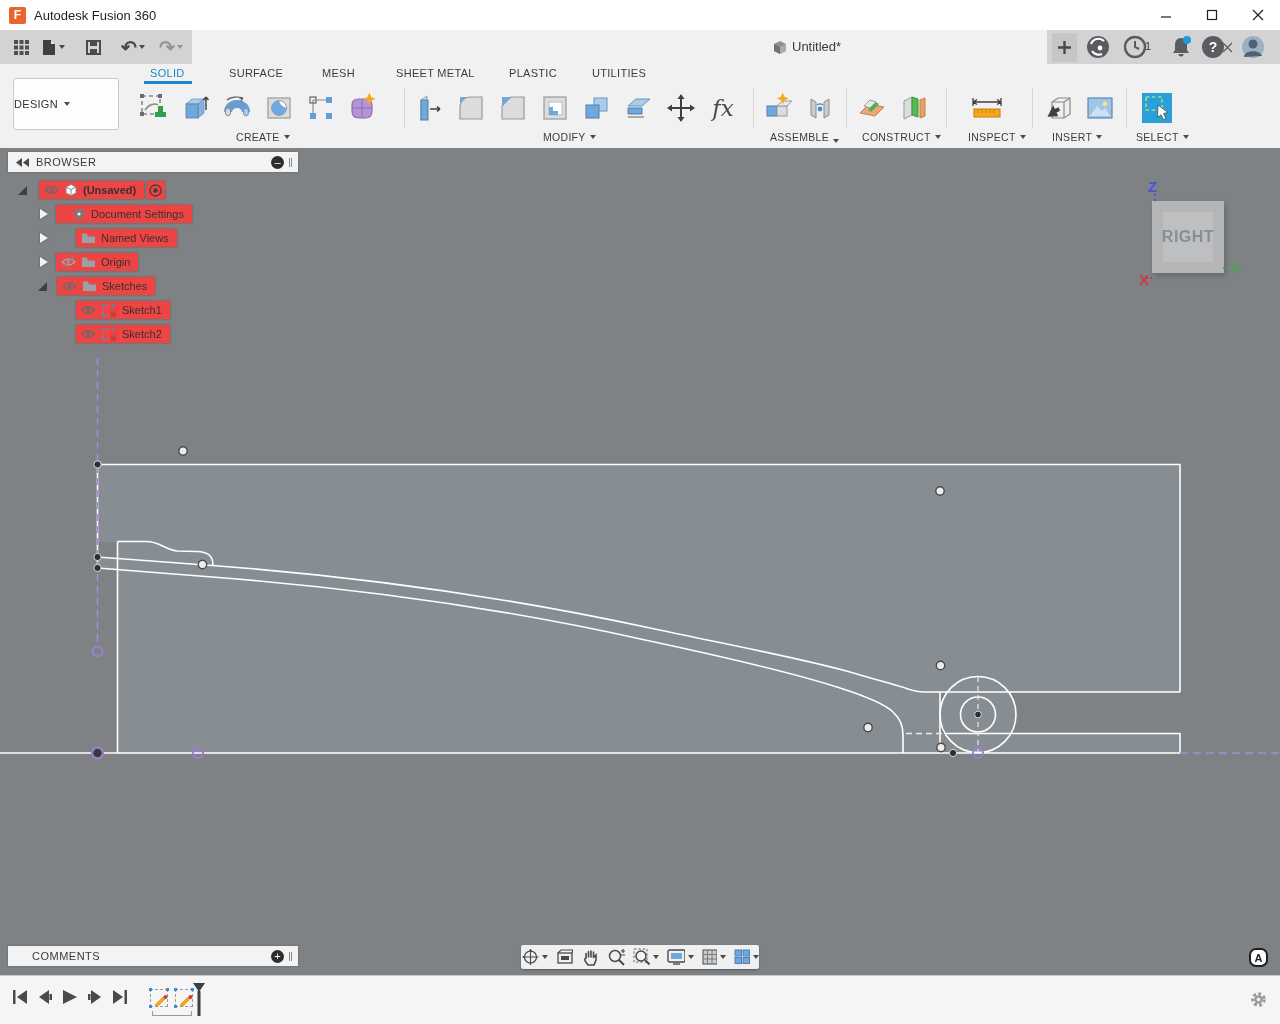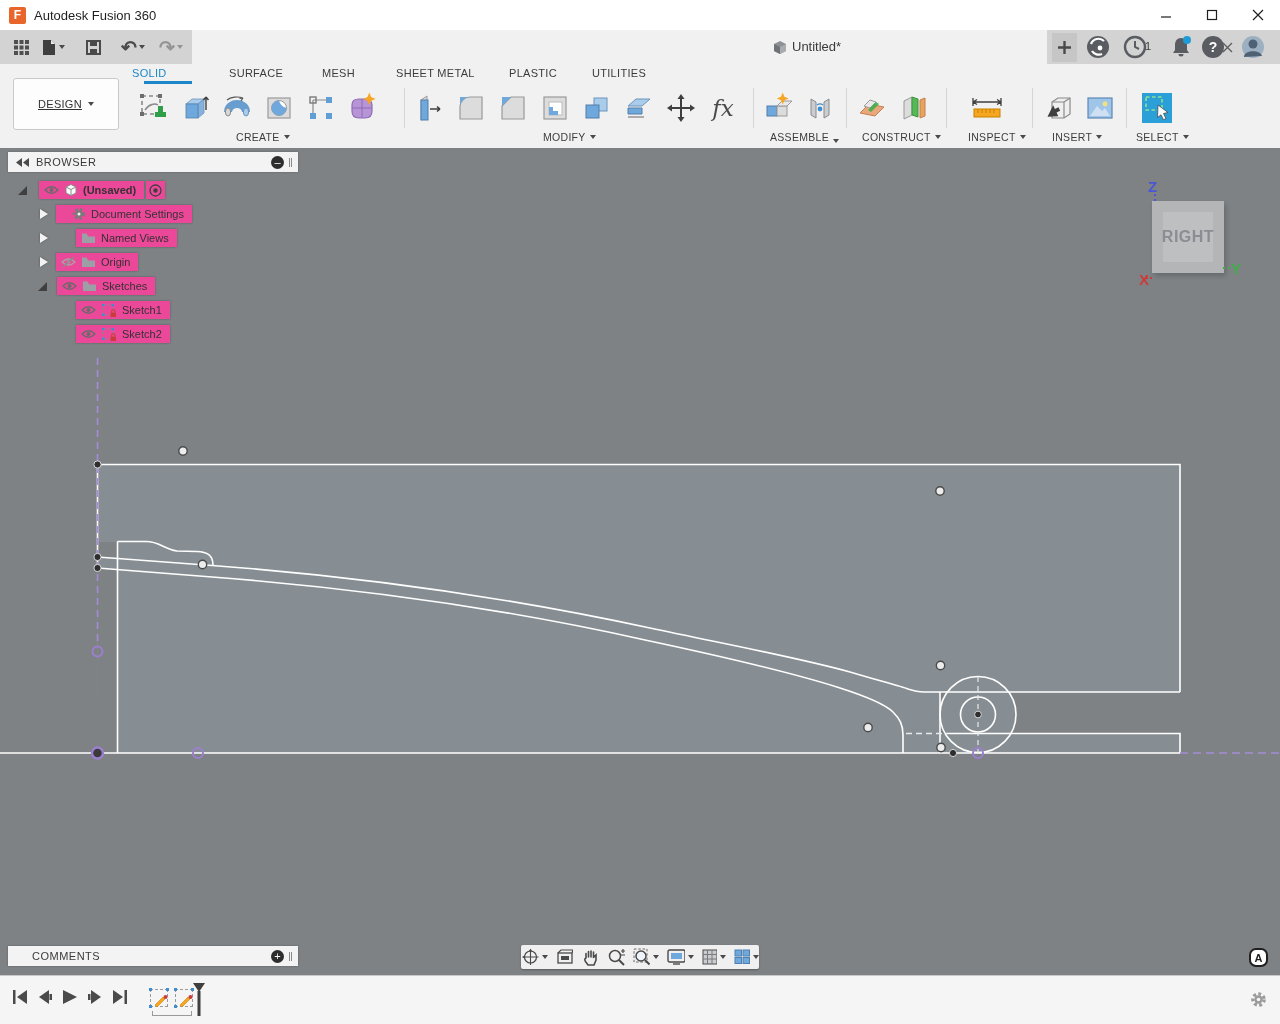--- a/index.html
+++ b/index.html
@@ -17,41 +17,41 @@
   .qat { position:absolute; top:0; height:34px; display:flex; align-items:center; color:#4a4a4a; }
   .caret { width:0; height:0; border-left:3.5px solid transparent; border-right:3.5px solid transparent; border-top:4px solid #4a4a4a; display:inline-block; }
   #doc-tab { position:absolute; left:192px; top:0; width:855px; height:34px; background:#f1f1f1; }
   #doc-tab-label { position:absolute; left:600px; top:9px; font-size:13px; color:#3a3a3a; }
   #plus-btn { position:absolute; left:1052px; top:3px; width:25px; height:29px; background:#c6c6c6; display:flex; align-items:center; justify-content:center; }
   .topicon { position:absolute; top:5px; width:24px; height:24px; }
   #notif-count { position:absolute; left:1145px; top:10px; font-size:11px; color:#3c3c3c; }
 
   
   #ribbon { position:absolute; top:64px; left:0; width:1280px; height:84px; background:#f1f1f1; z-index:10; }
-  #design-btn { position:absolute; left:13px; top:14px; width:106px; height:52px; background:#fdfdfd; border:1px solid #c9c9c9; border-radius:3px; display:flex; align-items:center; justify-content:center; gap:6px; font-size:11px; color:#333; letter-spacing:.3px;text-decoration:underline; }
+  #design-btn { position:absolute; left:13px; top:14px; width:106px; height:52px; background:#fdfdfd; border:1px solid #c9c9c9; border-radius:3px; display:flex; align-items:center; justify-content:flex-start; gap:6px; font-size:11px; color:#333; letter-spacing:.3px; }
   .rtab { position:absolute; top:3px; height:16px; font-size:11px; color:#3c3c3c; letter-spacing:.3px; }
   .rtab.active { color:#1b87c9; }
   #solid-underline { position:absolute; left:144px; top:17px; width:48px; height:3px; background:#1b87c9; }
   .icongroup { position:absolute; top:22px; height:44px; display:flex; align-items:center; }
   .ricon { width:42px; height:42px; display:flex; align-items:center; justify-content:center; }
   .grouplabel { position:absolute; top:67px; font-size:10.5px; color:#3c3c3c; letter-spacing:.3px; display:flex; align-items:center; gap:4px; }
   .gsep { position:absolute; top:24px; width:1px; height:40px; background:#d6d6d6; }
   #fx-glyph { font-family:"DejaVu Serif", serif; font-style:italic; font-size:23px; color:#4a4a4a; }
 
   
   #canvasbg { position:absolute; top:148px; left:0; width:1280px; height:827px; background:#7e8284; z-index:0; }
   #sketch-svg { position:absolute; top:0; left:0; z-index:1; }
 
   
   .panelhdr { position:absolute; left:8px; width:290px; height:20px; background:#f3f3f3; z-index:6; display:flex; align-items:center; box-shadow:0 0 2px rgba(0,0,0,.25); }
   .panelhdr .ttl { font-size:11px; color:#3a3a3a; letter-spacing:.5px; }
   .minus-circ { width:13px; height:13px; border-radius:50%; background:#2d2d2d; color:#fff; font-size:11px; line-height:12px; text-align:center; }
   .grip { width:3px; height:9px; border-left:1px solid #8a8a8a; border-right:1px solid #8a8a8a; margin-left:5px; }
   .brow { position:absolute; z-index:6; display:flex; align-items:center; }
-  .chip { height:18px; background:#ec4899; display:flex; align-items:center; gap:5px; padding:0 8px 0 5px; font-size:11px; color:#333; box-shadow:0 0 2px rgba(0,0,0,.3); }
+  .chip { height:18px; background:#ef4444; display:flex; align-items:center; gap:5px; padding:0 8px 0 5px; font-size:11px; color:#333; box-shadow:0 0 2px rgba(0,0,0,.3); }
   .tri-open { width:0; height:0; border-left:9px solid transparent; border-bottom:9px solid #3f3f3f; }
   .tri-closed { width:0; height:0; border-top:5px solid transparent; border-bottom:5px solid transparent; border-left:8px solid #f2f2f2; filter:drop-shadow(0 0 1px #555); }
 
   
   #viewcube { position:absolute; left:1152px; top:201px; width:72px; height:72px; background:#b3b5b7; z-index:5; box-shadow:2px 3px 5px rgba(0,0,0,.18); }
   #viewcube-inner { position:absolute; left:11px; top:11px; width:50px; height:50px; background:#bdbfc1; }
   #viewcube-label { position:absolute; left:0; top:0; width:72px; height:72px; display:flex; align-items:center; justify-content:center; font-size:16px; font-weight:bold; color:#8a8e92; letter-spacing:.5px; }
   .axis { position:absolute; z-index:5; font-size:15px; font-weight:bold; }
 
   
@@ -238,21 +238,21 @@
       </svg>
   </div>
 </div>
 
 <div id="ribbon">
   <div id="design-btn">
     <span>DESIGN</span>
       <span class="caret"></span>
   </div>
 
-  <div class="rtab active" style="left:132px;">SOLID</div>
+  <div class="rtab active" style="left:150px;">SOLID</div>
   <div id="solid-underline"></div>
   <div class="rtab" style="left:229px;">SURFACE</div>
   <div class="rtab" style="left:322px;">MESH</div>
   <div class="rtab" style="left:396px;">SHEET METAL</div>
   <div class="rtab" style="left:509px;">PLASTIC</div>
   <div class="rtab" style="left:592px;">UTILITIES</div>
 
   <div class="icongroup" style="left:132px;">
     <div class="ricon">
       <svg width="32" height="32">

